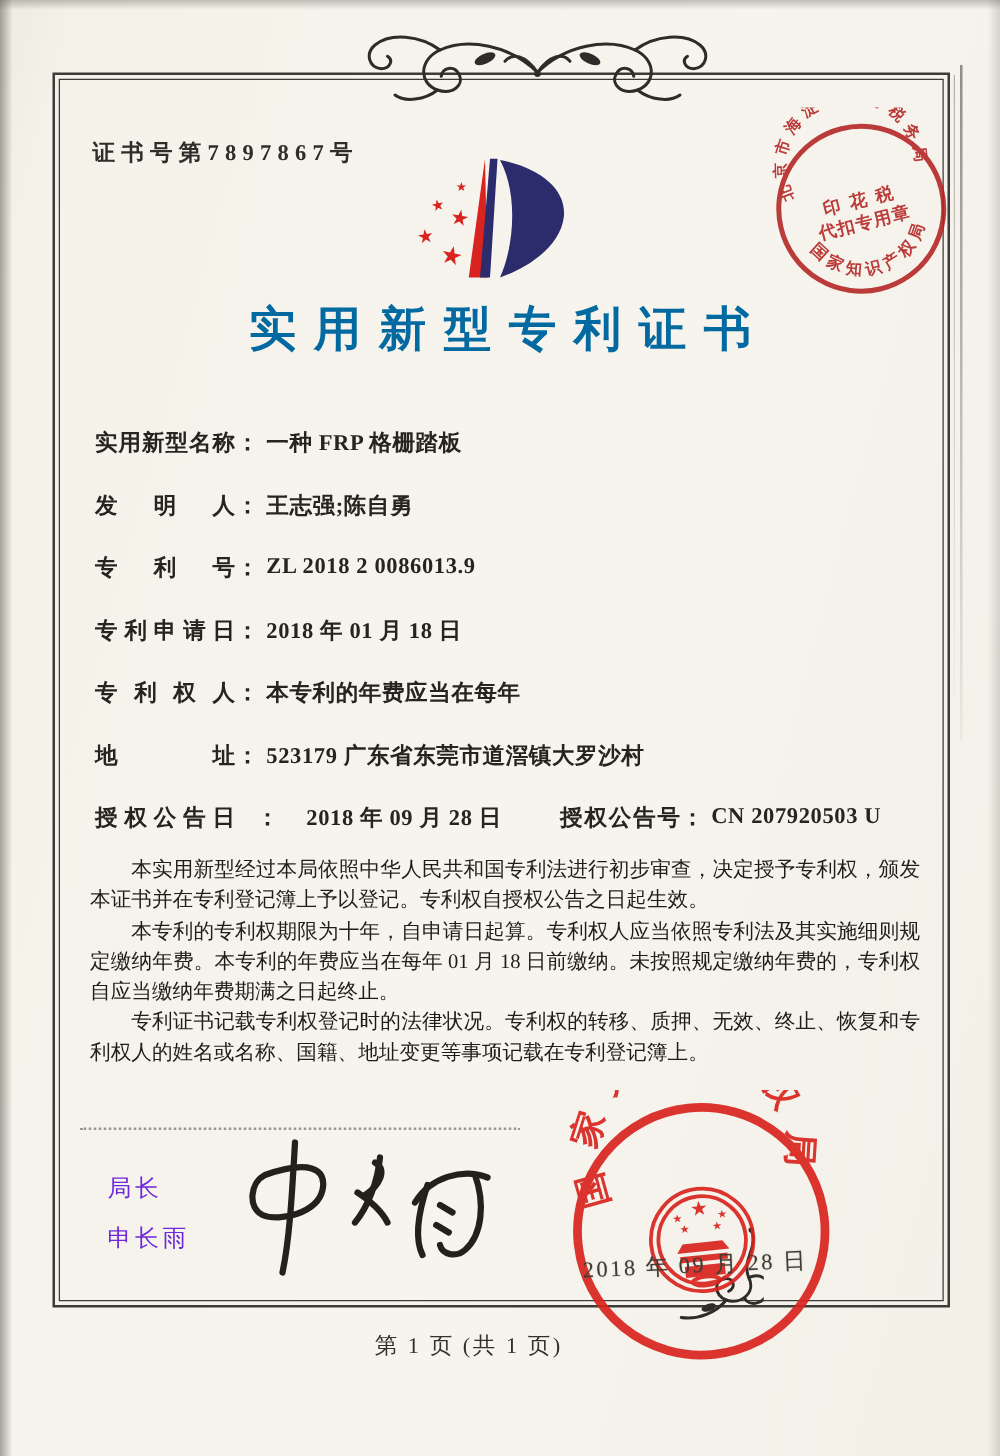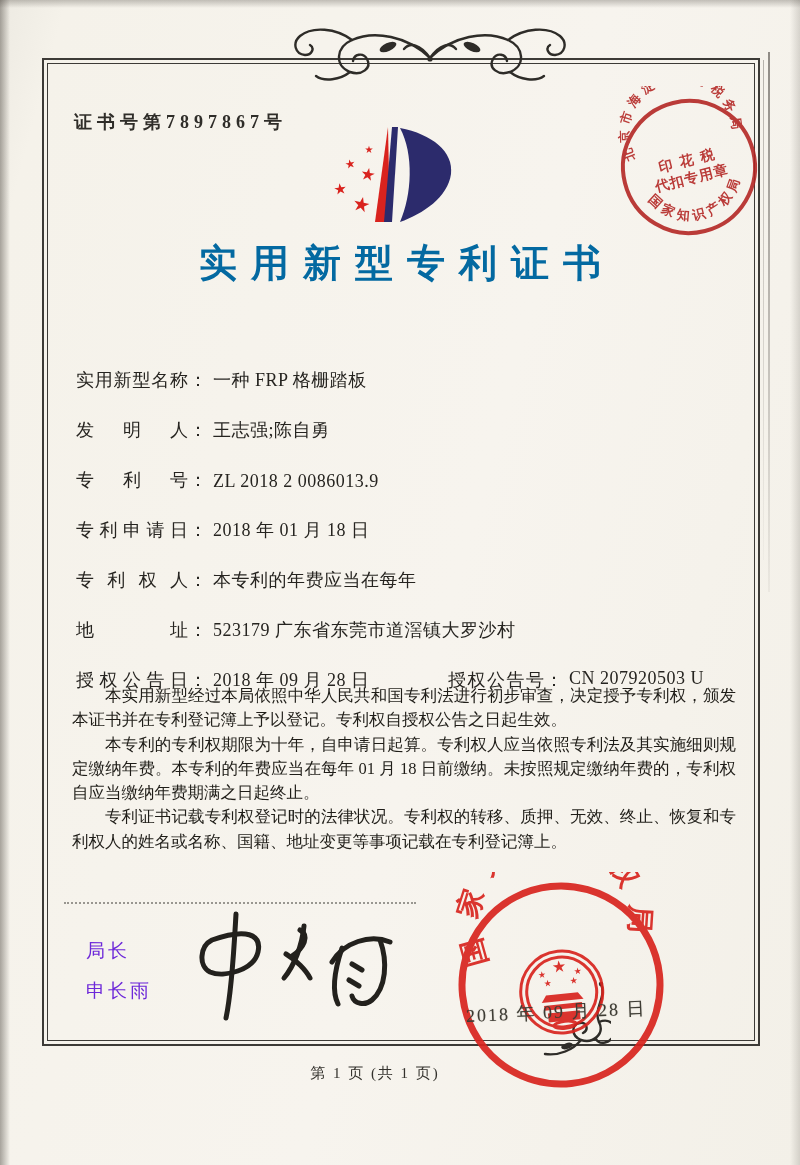--- a/index.html
+++ b/index.html
@@ -31,23 +31,23 @@
   .frame-inner{position:absolute;inset:3px;border:1px solid #3d3b37;}
 
   .ornament{position:absolute;}
 
   .cert-no{position:absolute;left:74px;top:110px;font-size:18px;letter-spacing:5px;color:#2f2d29;font-weight:bold;}
 
   .title{position:absolute;left:0;right:0;top:238px;text-align:center;
     font-size:38px;font-weight:bold;letter-spacing:14px;text-indent:14px;color:#0369a1;}
 
   .fields{position:absolute;left:76px;top:342px;right:60px;font-size:18px;color:#262420;}
-  .frow{height:50px;display:flex;align-items:flex-end;}
+  .frow{height:50px;display:flex;align-items:flex-start;font-weight:bold;}
   .fgroup{display:flex;align-items:flex-start;}
-  .fgroup.first{width:372px;}
+  .fgroup.first{width:372px;gap:16px;}
   .flabel{display:inline-block;width:112px;text-align:justify;text-align-last:justify;}
   .fcolon{margin:0 6px 0 1px;}
   .fvalue{letter-spacing:.5px;}
   .flabel.short{width:96px;}
 
   .paras{position:absolute;left:72px;right:64px;top:684px;
     font-size:16.5px;line-height:1.47;text-align:justify;color:#1f1d18;}
   .paras p{margin:0;text-indent:2em;}
 
   .fold-line{position:absolute;left:64px;top:902px;width:352px;height:0;
@@ -69,21 +69,21 @@
   .seal-ring{fill:none;stroke:var(--seal-red);stroke-width:7;}
   .seal-text{fill:var(--seal-red);font-weight:bold;font-family:"Liberation Serif","DejaVu Serif",serif;}
   .emblem-stroke{fill:none;stroke:var(--seal-red);stroke-width:3;}
   .emblem-fill{fill:var(--seal-red);}
   .star{font-family:"DejaVu Sans",sans-serif;}
 
   .seal-date{position:absolute;left:466px;top:1000px;font-size:18px;letter-spacing:2px;
     color:#3e3c34;transform:rotate(-2.5deg);text-shadow:0 0 1px rgba(62,60,52,.4);}
 
   .page-footer{position:absolute;left:0;right:50px;top:1064px;text-align:center;
-    font-size:15px;letter-spacing:2px;color:#33312c;}
+    font-size:18px;letter-spacing:2px;color:#33312c;}
 
   .logo-svg{position:absolute;left:322px;top:110px;width:172px;height:128px;}
   .orn-stroke{fill:none;stroke:#2e2c28;stroke-width:2.4;stroke-linecap:round;}
   .orn-fill{fill:#2e2c28;}
 </style>
 </head>
 <body>
 
 <div class="paper"></div>
 <div class="edge-left"></div>

